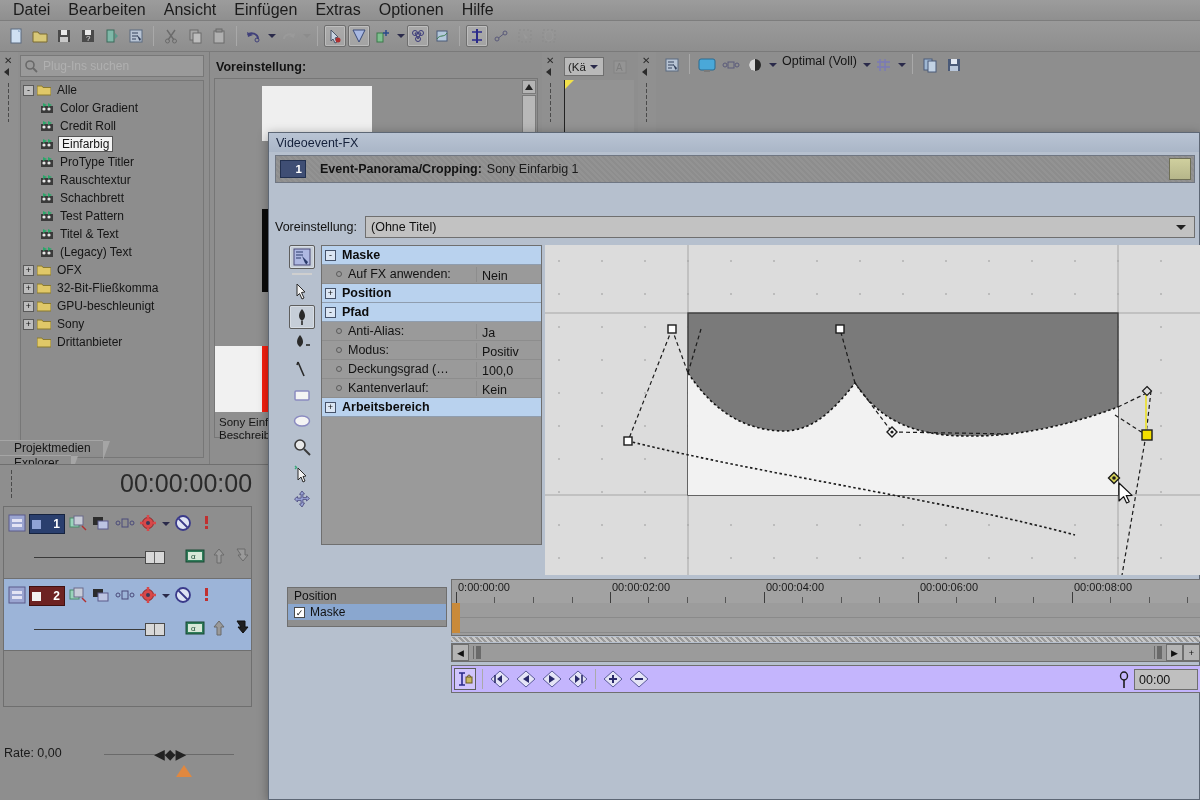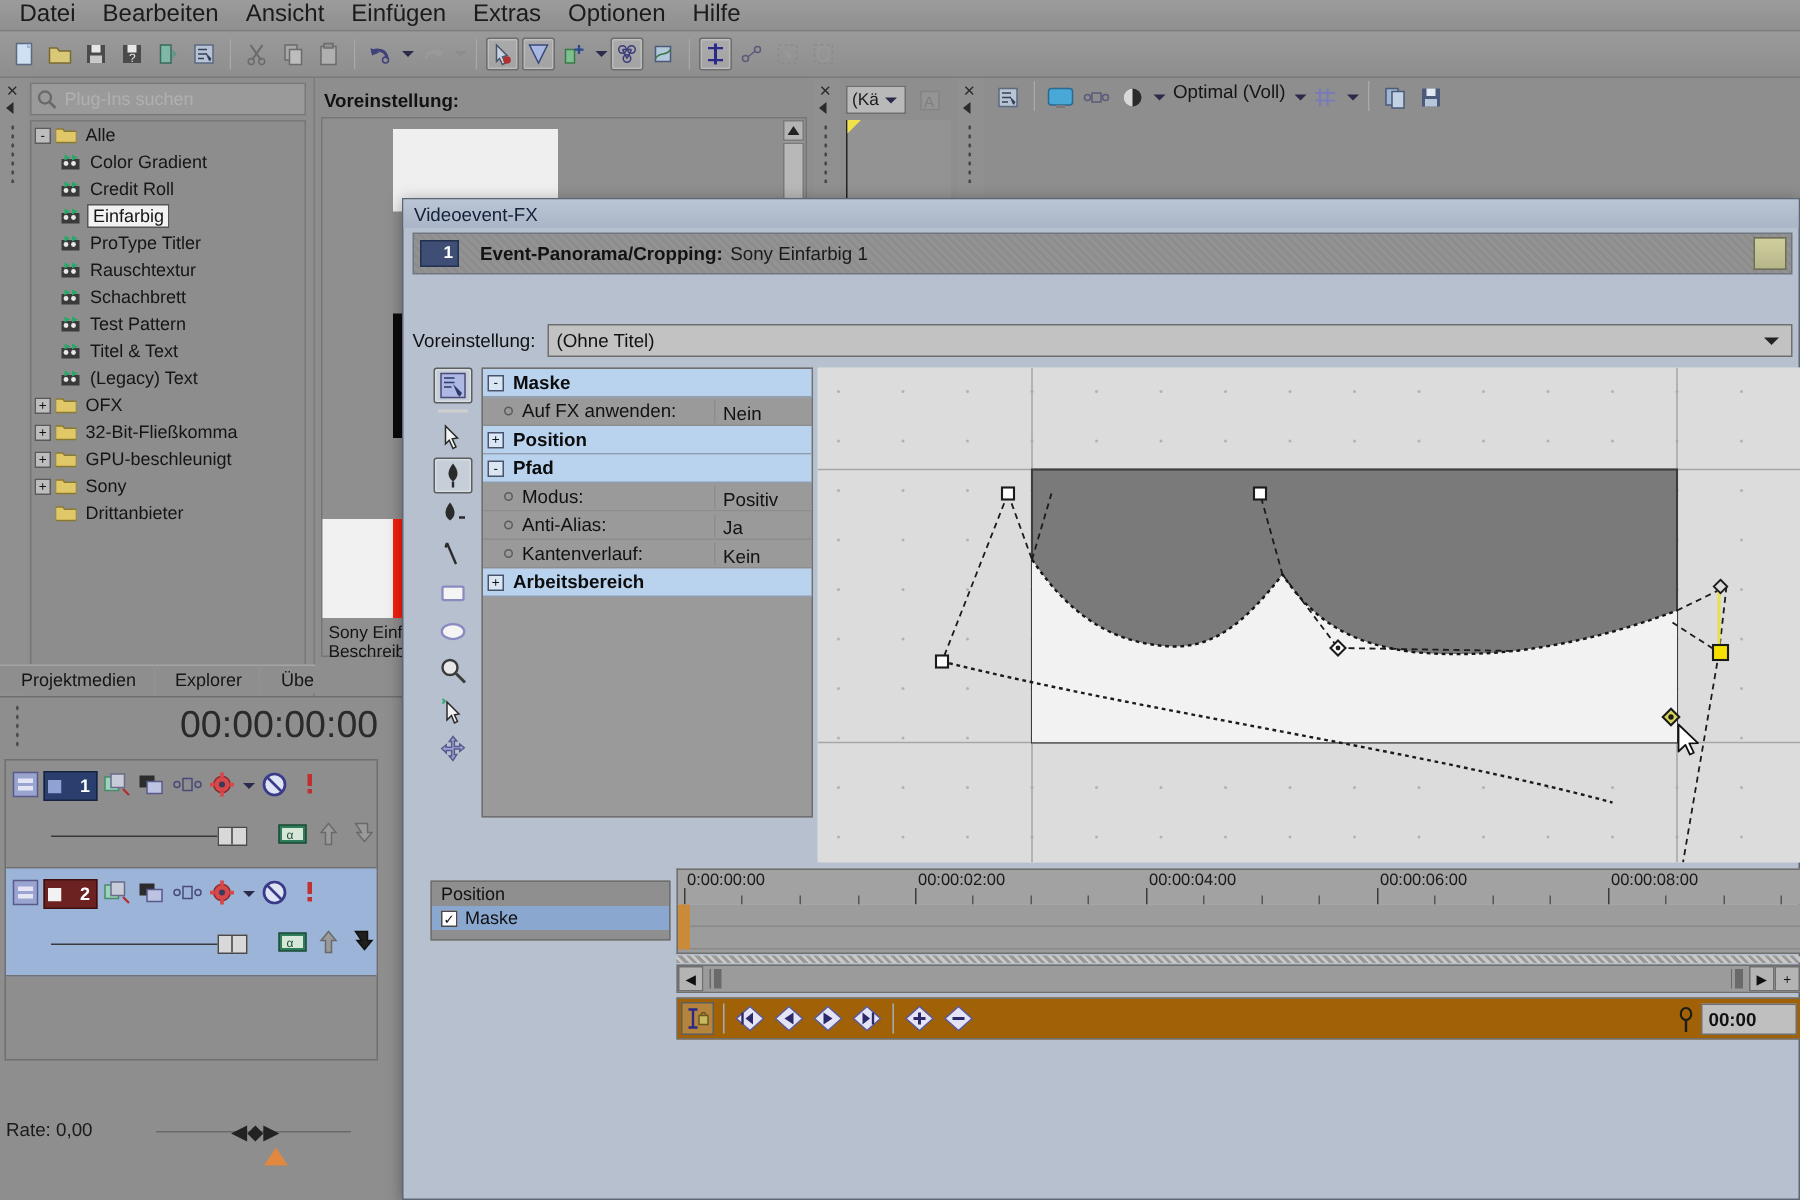--- a/index.html
+++ b/index.html
@@ -90,21 +90,21 @@
   .tnode .spacer { width:14px; }
   .tnode .indent { width:17px; }
   .tlabel { font-size:12px; color:#151515; padding:0 2px; }
   .tlabel.sel { background:#f2f2f2; border:1px solid #555; padding:0 3px; }
 
   .folder-ico { width:14px;height:12px;margin-right:4px;flex:none; }
   .fx-ico { width:14px;height:12px;margin-right:4px;flex:none; }
 
   .dock-tabs {
     position:absolute; left:0; top:388px; width:210px; height:24px;
-    display:flex; align-items:center;
+    display:flex; align-items:flex-start;flex-direction:column;
   }
   .dtab {
     height:19px; padding:0 12px 0 14px; font-size:12px; color:#151515;
     background:#8e8e8e; display:flex;align-items:center;
     border-top:1px solid #a5a5a5;
     position:relative;
   }
   .dtab::after{
     content:''; position:absolute; right:-7px; top:0; width:0;height:0;
     border-top:19px solid #a5a5a5; border-right:7px solid transparent;
@@ -318,21 +318,21 @@
     background:#9b9b9b; border:1px solid #6f6f6f; display:flex; align-items:center;
   }
   .hs-btn { width:17px;height:17px; background:#b4b4b4; border:1px solid #6f6f6f;
             display:flex;align-items:center;justify-content:center; font-size:9px; color:#111; }
   .hs-thumb { flex:1; height:17px; background:#9b9b9b; position:relative; }
   .hs-grip { position:absolute; top:2px; width:8px; height:13px;
       background-image:linear-gradient(90deg,#6a6a6a 0 1px,transparent 1px 3px,#6a6a6a 3px 4px); }
 
   .kf-toolbar {
     position:absolute; left:176px; top:510px; width:750px; height:28px;
-    background:#a16207; border:1px solid #6f6f6f; display:flex; align-items:center;font-weight:bold;
+    background:#c4b5fd; border:1px solid #6f6f6f; display:flex; align-items:center;
   }
   .kfb { width:22px;height:22px; margin:0 2px; display:flex;align-items:center;justify-content:center; }
   .kfb.on { border:1px solid #5e5e5e; background:rgba(255,255,255,0.22); }
   .kf-sep { width:1px;height:20px; background:#787878; border-right:1px solid #aaa; margin:0 4px; }
   .kf-tcbox {
     position:absolute; right:2px; top:3px; width:64px; height:21px;
     background:#bfbfbf; border:1px solid #6f6f6f; display:flex;align-items:center;
     padding-left:4px; font-size:12.5px; color:#111; overflow:hidden;
   }
   .kf-key { position:absolute; right:70px; top:5px; }
@@ -1040,27 +1040,32 @@
         <div class="grp">
           <span class="pm">+</span>
           <span class="gl">Position</span>
         </div>
         <div class="grp">
           <span class="pm">-</span>
           <span class="gl">Pfad</span>
         </div>
         <div class="prow">
           <span class="bullet"></span>
+          <span class="pn">Anti-Alias:</span>
+          <span class="pv">Ja</span>
+        </div>
+        <div class="prow">
+          <span class="bullet"></span>
           <span class="pn">Modus:</span>
           <span class="pv">Positiv</span>
         </div>
         <div class="prow">
           <span class="bullet"></span>
-          <span class="pn">Anti-Alias:</span>
-          <span class="pv">Ja</span>
+          <span class="pn">Deckungsgrad (…</span>
+          <span class="pv">100,0</span>
         </div>
         <div class="prow">
           <span class="bullet"></span>
           <span class="pn">Kantenverlauf:</span>
           <span class="pv">Kein</span>
         </div>
         <div class="grp">
           <span class="pm">+</span>
           <span class="gl">Arbeitsbereich</span>
         </div>

